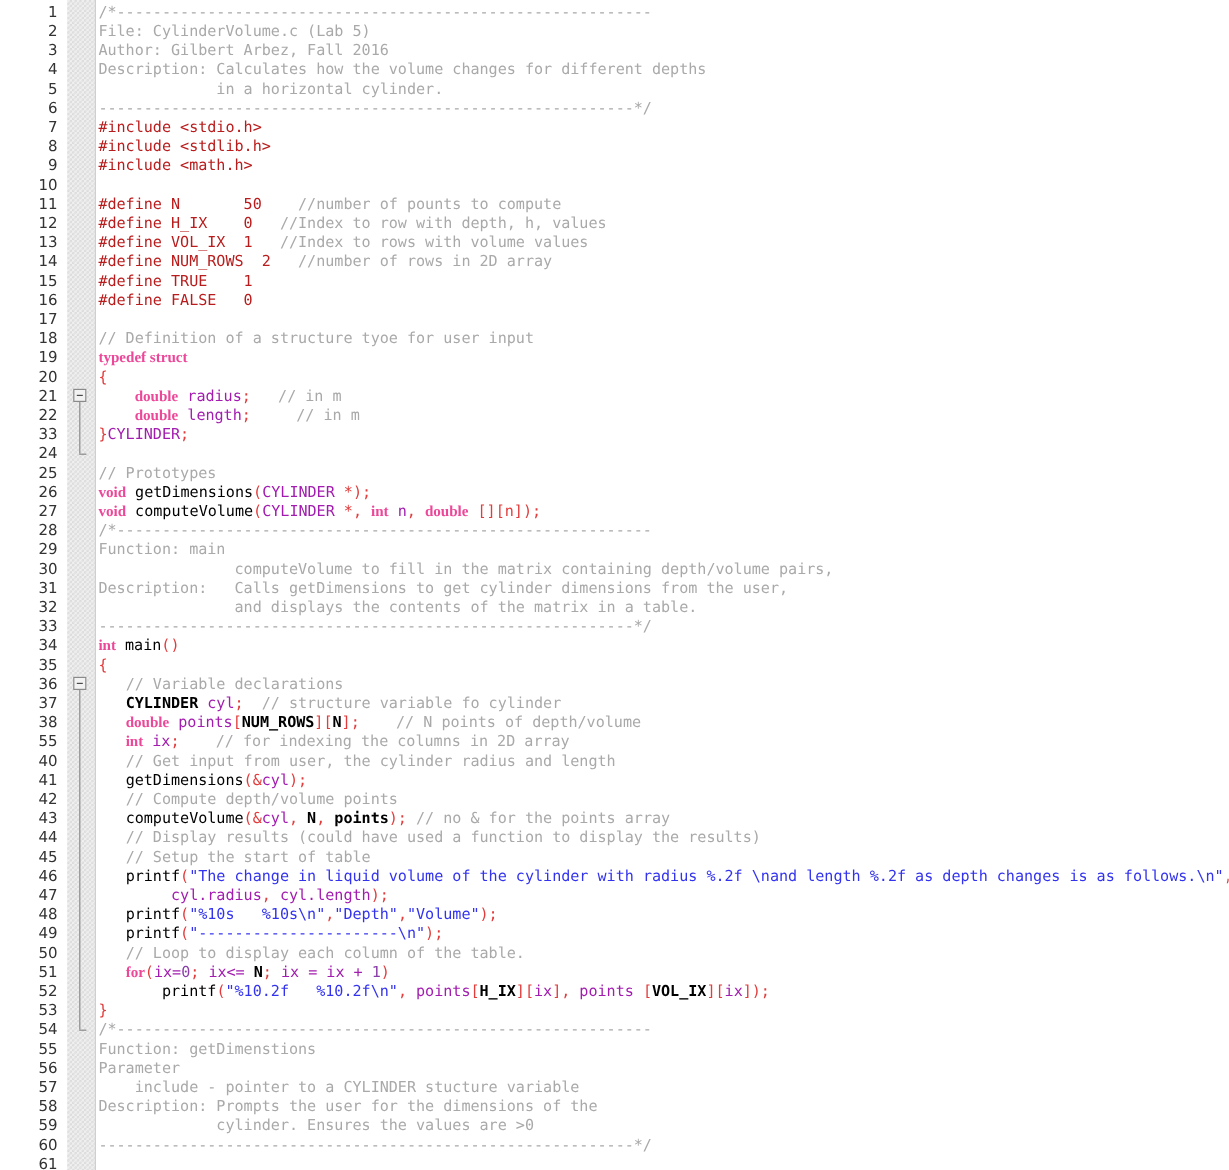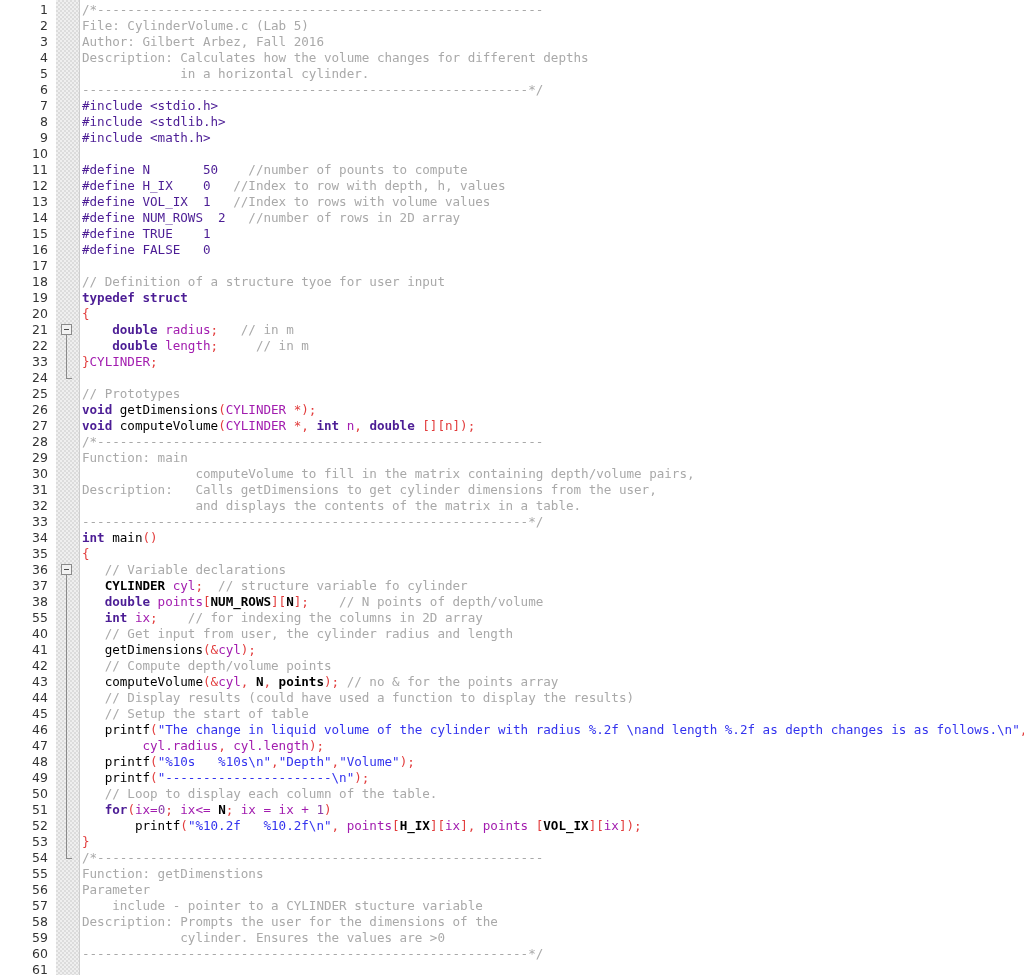--- a/index.html
+++ b/index.html
@@ -113,22 +113,22 @@
     line-height: 16px;
     font-size: 12.6px;
     white-space: pre;
     color: #000000;
     padding-left: 2px;
     letter-spacing: -0.02px;
   }
 
   
   .t-cmt   { color: #a9a9a9; }
-  .t-pre   { color: #4c1d95; }
-  .t-kw    { color: #4c1d95; font-weight: bold; }
+  .t-pre   { color: #b91c1c; }
+  .t-kw    { color: #ec4899; font-weight: bold; font-family: Liberation Serif, serif; }
   .t-type  { color: #000000; font-weight: bold; }
   .t-str   { color: #3333ee; }
   .t-pun   { color: #e23c3c; }
   .t-num   { color: #8b3ea8; }
   .t-fn    { color: #000000; font-weight: normal; }
   .t-plain { color: #a21caf; }
 </style>
 </head>
 <body>
 

